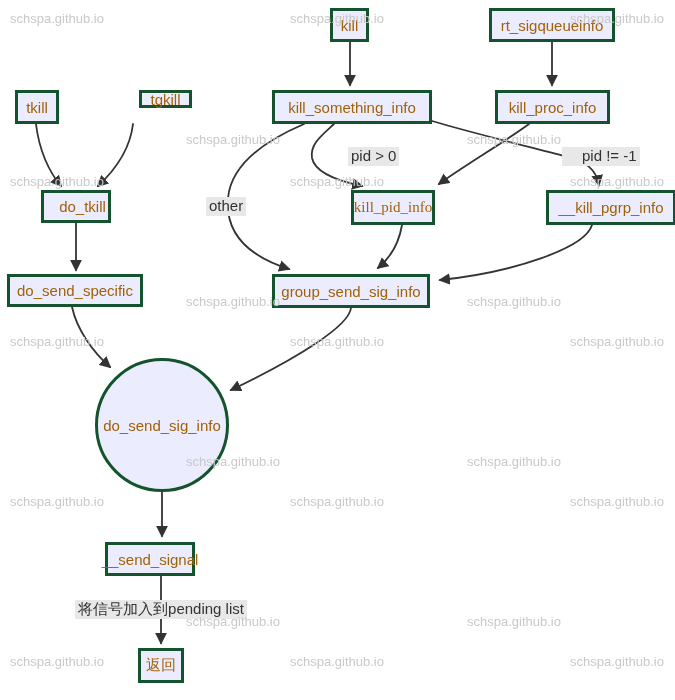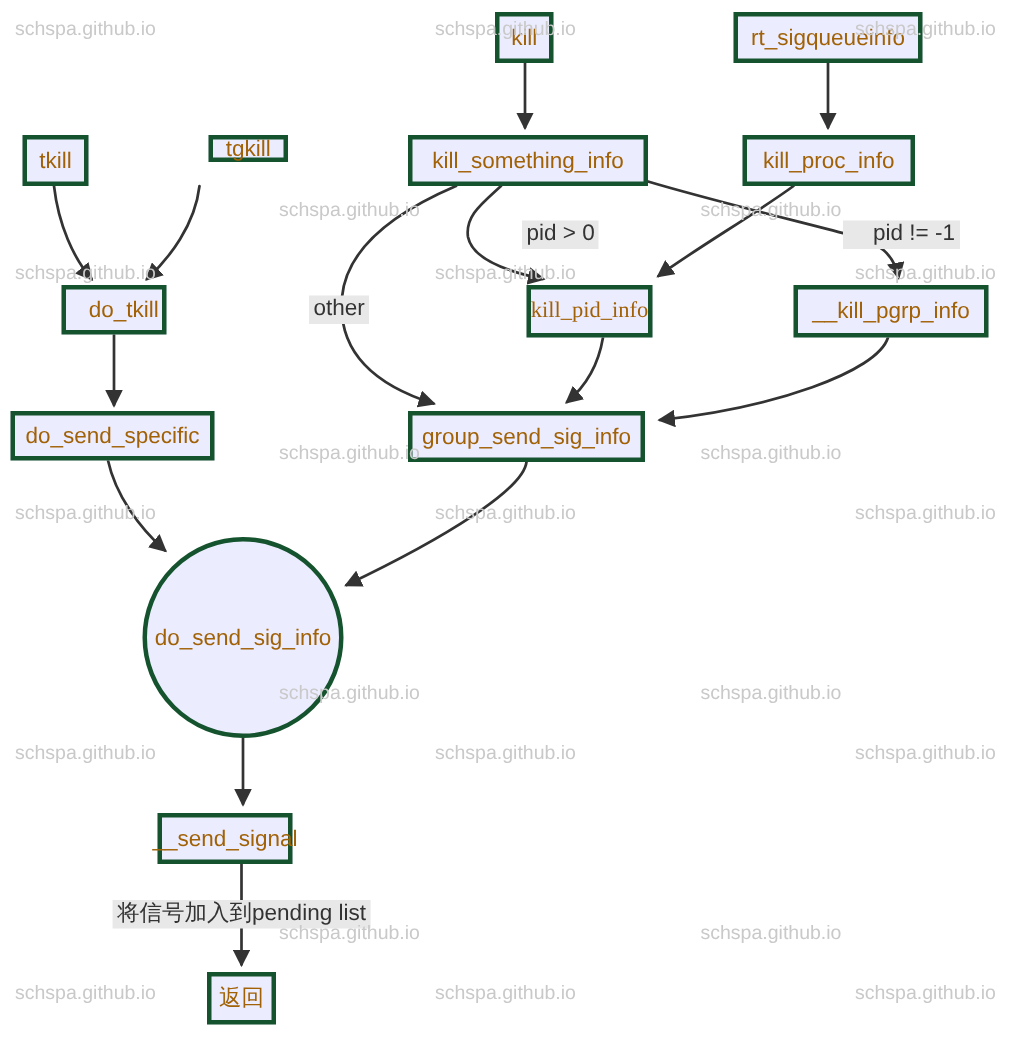--- a/index.html
+++ b/index.html
@@ -72,21 +72,21 @@
     </div>
   <div class="node" style="left:495px;top:90px;width:115px;height:34px;">
       <span>kill_proc_info</span>
     </div>
   <div class="node" style="left:41px;top:190px;width:70px;height:33px;padding-left:13px;">
       <span>do_tkill</span>
     </div>
   <div class="node" style="left:351px;top:190px;width:84px;height:35px;font-family:Liberation Serif, serif;">
       <span>kill_pid_info</span>
     </div>
-  <div class="node" style="left:529px;top:190px;width:130px;height:35px;">
+  <div class="node" style="left:546px;top:190px;width:130px;height:35px;">
       <span>__kill_pgrp_info</span>
     </div>
   <div class="node" style="left:7px;top:274px;width:136px;height:33px;">
       <span>do_send_specific</span>
     </div>
   <div class="node" style="left:272px;top:274px;width:158px;height:34px;">
       <span>group_send_sig_info</span>
     </div>
   <div class="node circle" style="left:95px;top:358px;width:134px;height:134px;">
       <span>do_send_sig_info</span>

